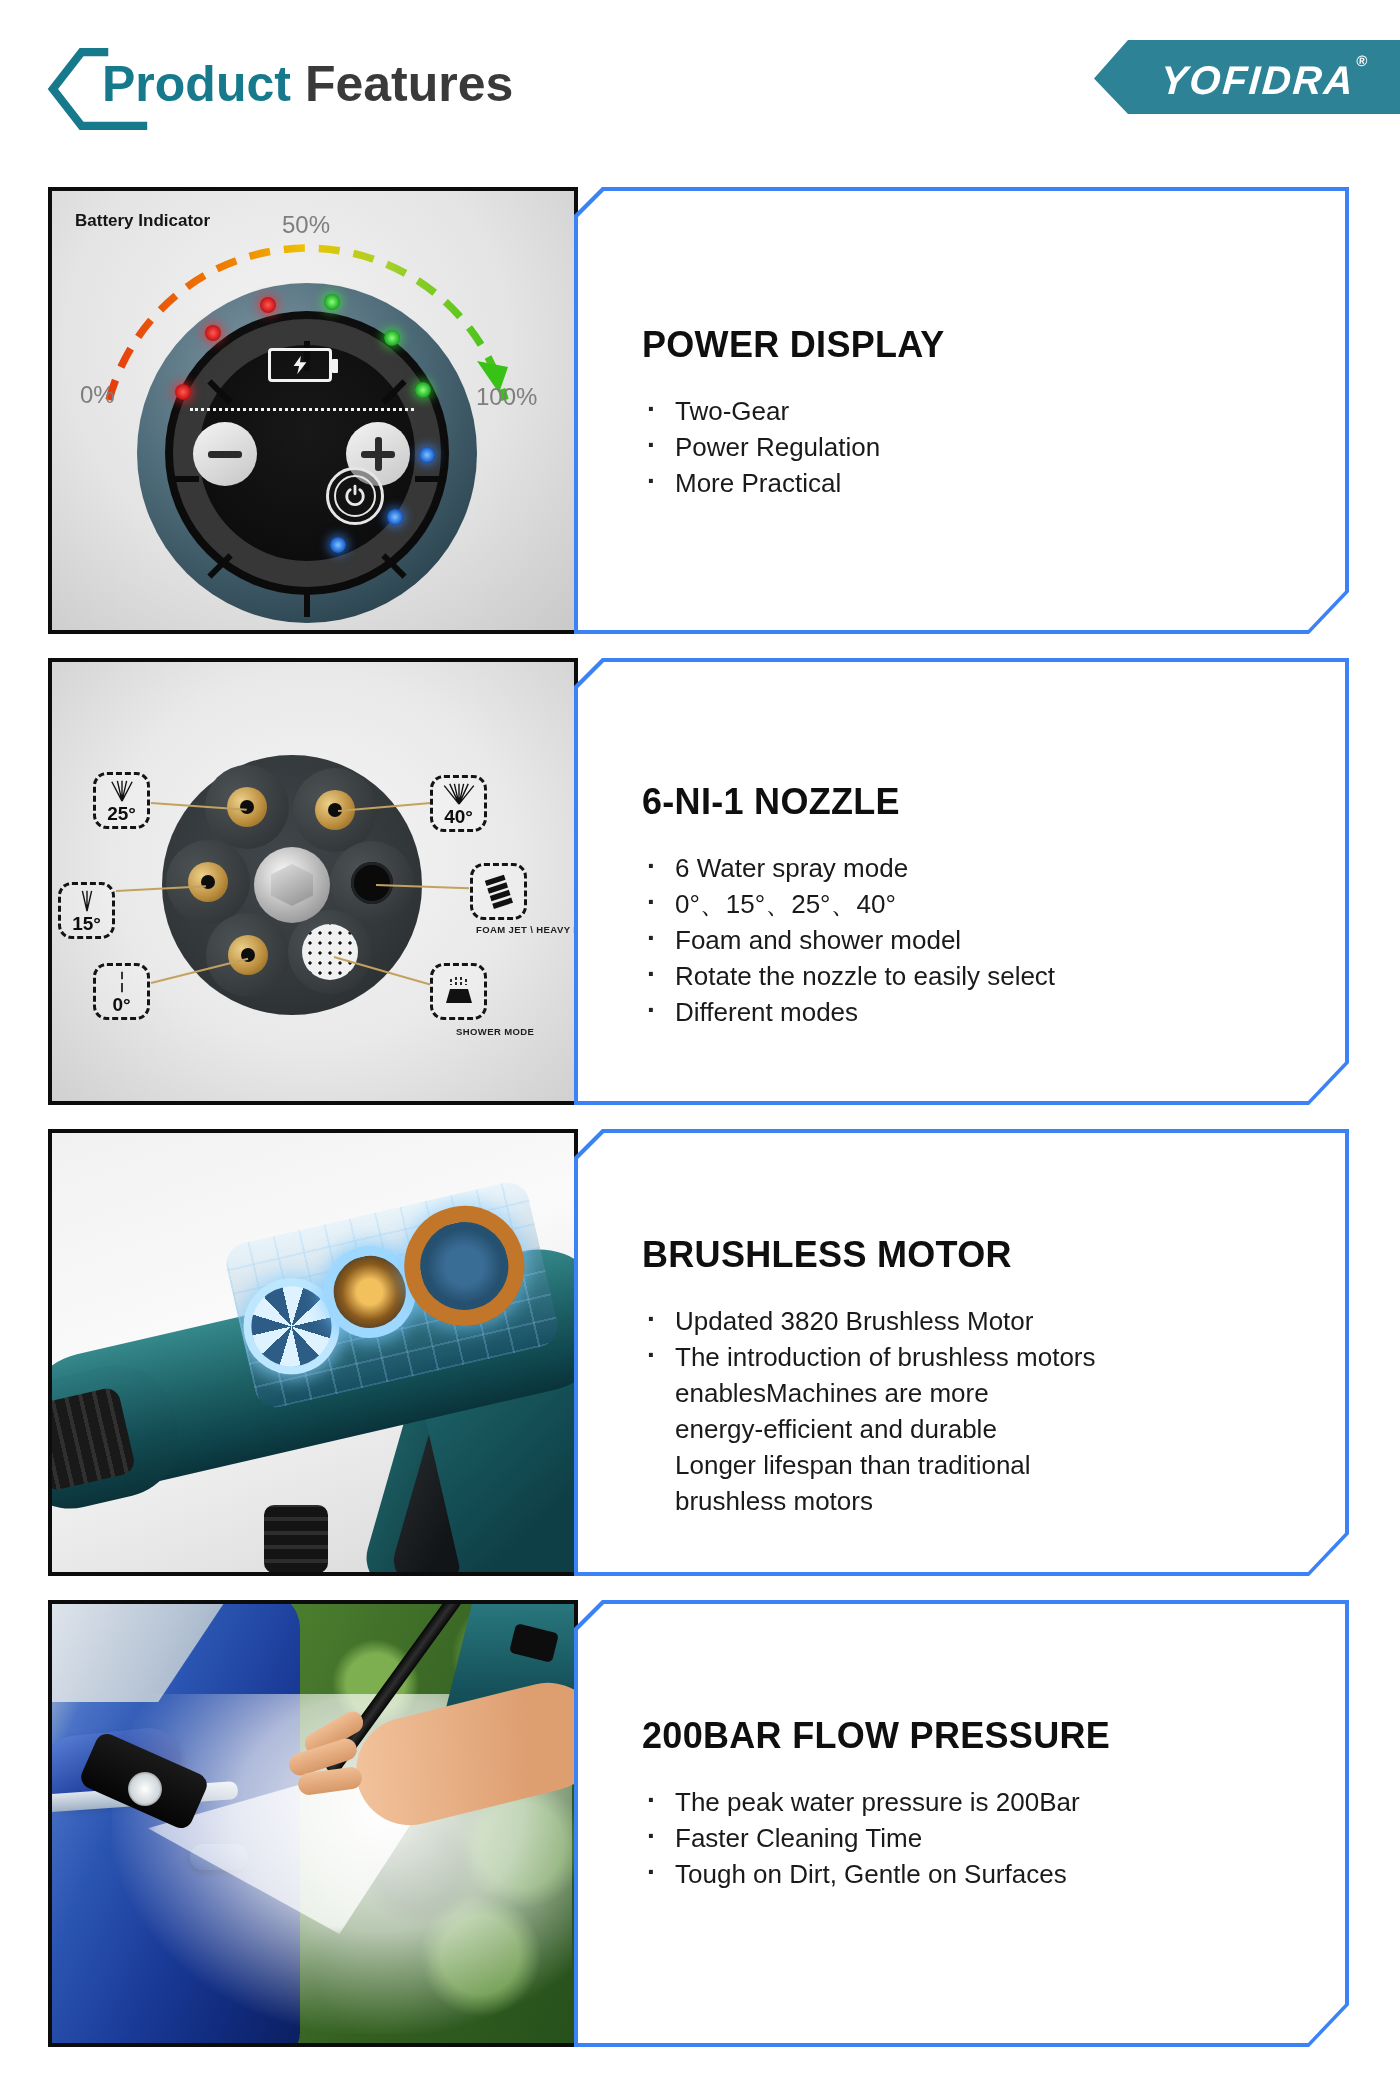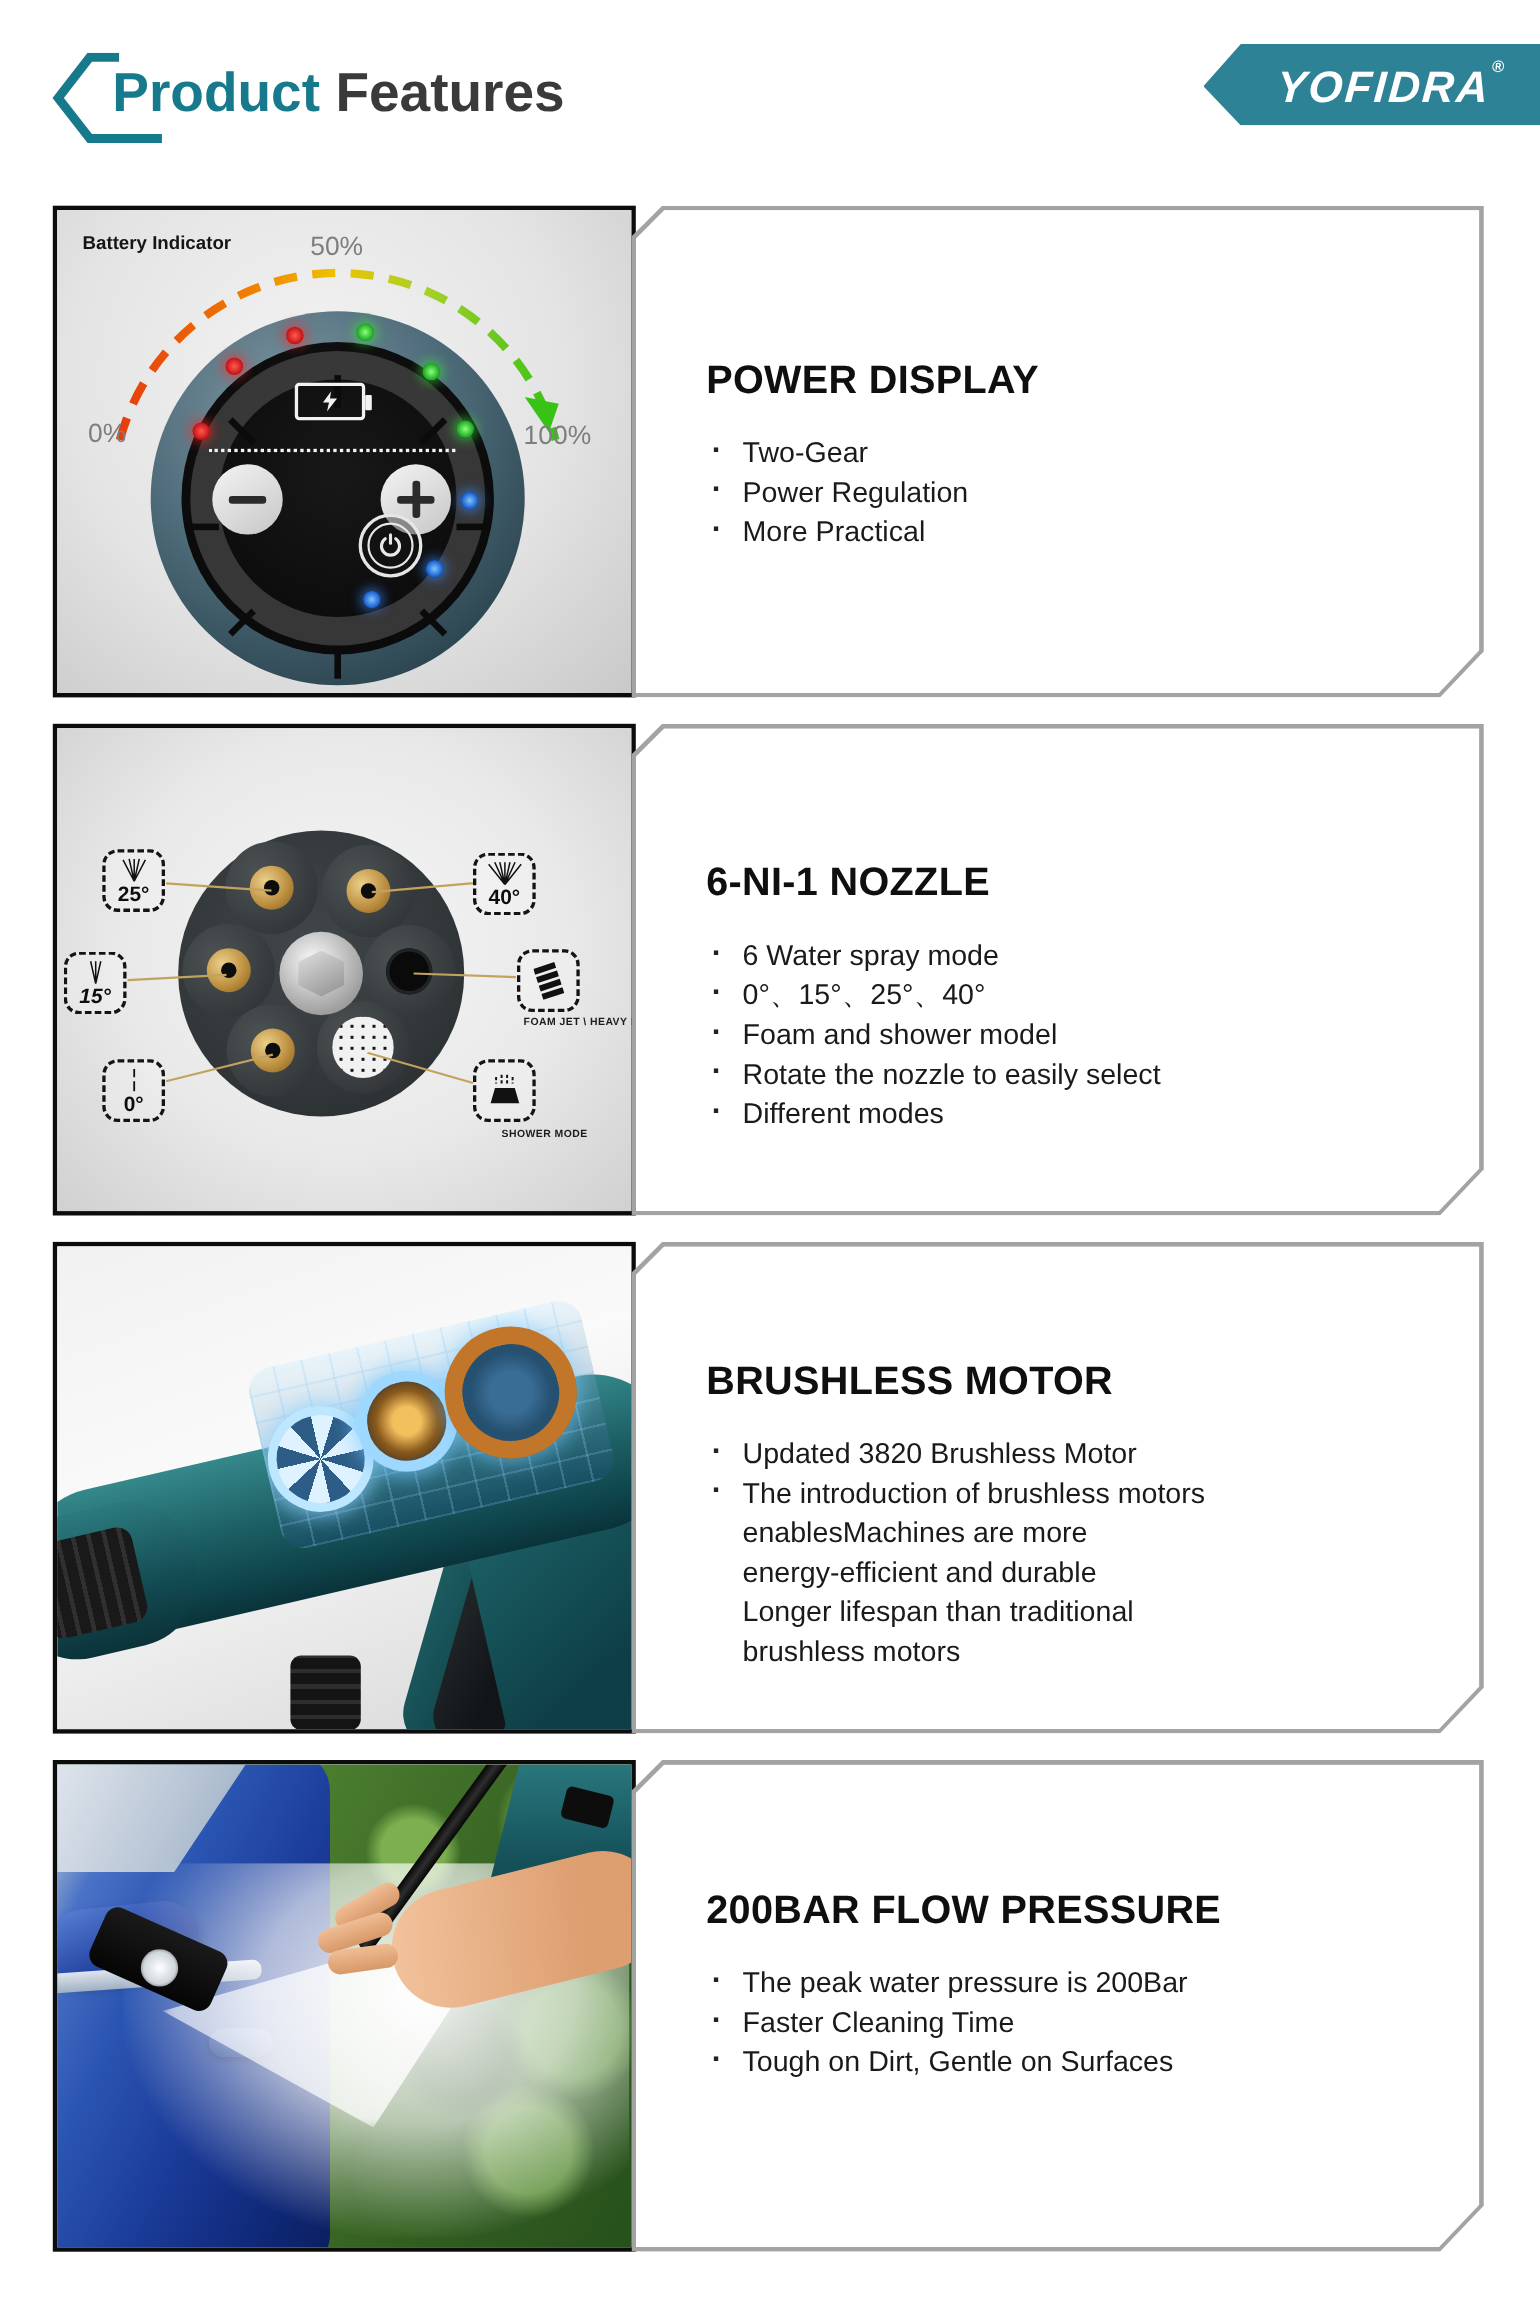--- a/index.html
+++ b/index.html
@@ -18,21 +18,21 @@
                  display:flex; align-items:center; justify-content:center; padding-left:34px; }
   .brand-text { color:#ffffff; font-weight:700; font-style:italic; font-size:40px;
                 letter-spacing:2px; transform:skewX(-4deg); white-space:nowrap; }
   .brand-text sup { font-size:15px; vertical-align:28px; letter-spacing:0; }
 
   
   .section { position:relative; display:flex; height:447px; margin:0 51px 24px 48px; }
   .section.first { margin-top:57px; }
   .img-box { width:530px; height:447px; border:4px solid #0c0c0c; position:relative;
              overflow:hidden; flex:none; }
-  .panel { flex:1; margin-left:-4px; position:relative; background:#a3a3a3;
+  .panel { flex:1; margin-left:-4px; position:relative; background:#3b82f6;
            clip-path:polygon(28px 0, 100% 0, 100% calc(100% - 42px), calc(100% - 40px) 100%, 0 100%, 0 28px); }
   .panel-inner { position:absolute; inset:4px; background:#ffffff;
            clip-path:polygon(26px 0, 100% 0, 100% calc(100% - 39px), calc(100% - 37px) 100%, 0 100%, 0 26px); }
   .panel-content { padding:122px 36px 0 64px; }
   .panel-content.pad-1 { padding-top:136px; }
   .panel-content.pad-3 { padding-top:104px; }
   .panel-content.pad-4 { padding-top:114px; }
   .feature-heading { font-size:36px; font-weight:700; color:#0f0f0f; letter-spacing:0.3px;
                      line-height:1; margin-bottom:30px; white-space:nowrap; }
   .bullets { list-style:none; }
@@ -315,21 +315,21 @@
           <path d="M15 24 L4 3 M15 24 L10 2 M15 24 L15 2 M15 24 L20 2 M15 24 L26 3" stroke="#111" stroke-width="1.5" fill="none"></path>
         </svg>
         <span class="angle-label">25°</span>
       </div>
       <div class="callout" style="left:378px;top:113px;">
         <svg width="34" height="24" viewBox="0 0 34 26">
           <path d="M17 24 L1 4 M17 24 L7 2 M17 24 L12 2 M17 24 L17 2 M17 24 L22 2 M17 24 L27 2 M17 24 L33 4" stroke="#111" stroke-width="1.5" fill="none"></path>
         </svg>
         <span class="angle-label">40°</span>
       </div>
-      <div class="callout" style="left:6px;top:203px;font-style:italic;">
+      <div class="callout" style="left:6px;top:220px;">
         <svg width="24" height="24" viewBox="0 0 24 26">
           <path d="M12 24 L7 2 M12 24 L12 2 M12 24 L17 2" stroke="#111" stroke-width="1.5" fill="none"></path>
         </svg>
         <span class="angle-label">15°</span>
       </div>
       <div class="callout" style="left:418px;top:201px;">
         <svg width="28" height="38" viewBox="0 0 28 38">
           <g transform="rotate(-18 14 19)" fill="#111">
             <rect x="4" y="4" width="20" height="5.5"></rect>
             <rect x="4" y="12" width="20" height="5.5"></rect>

